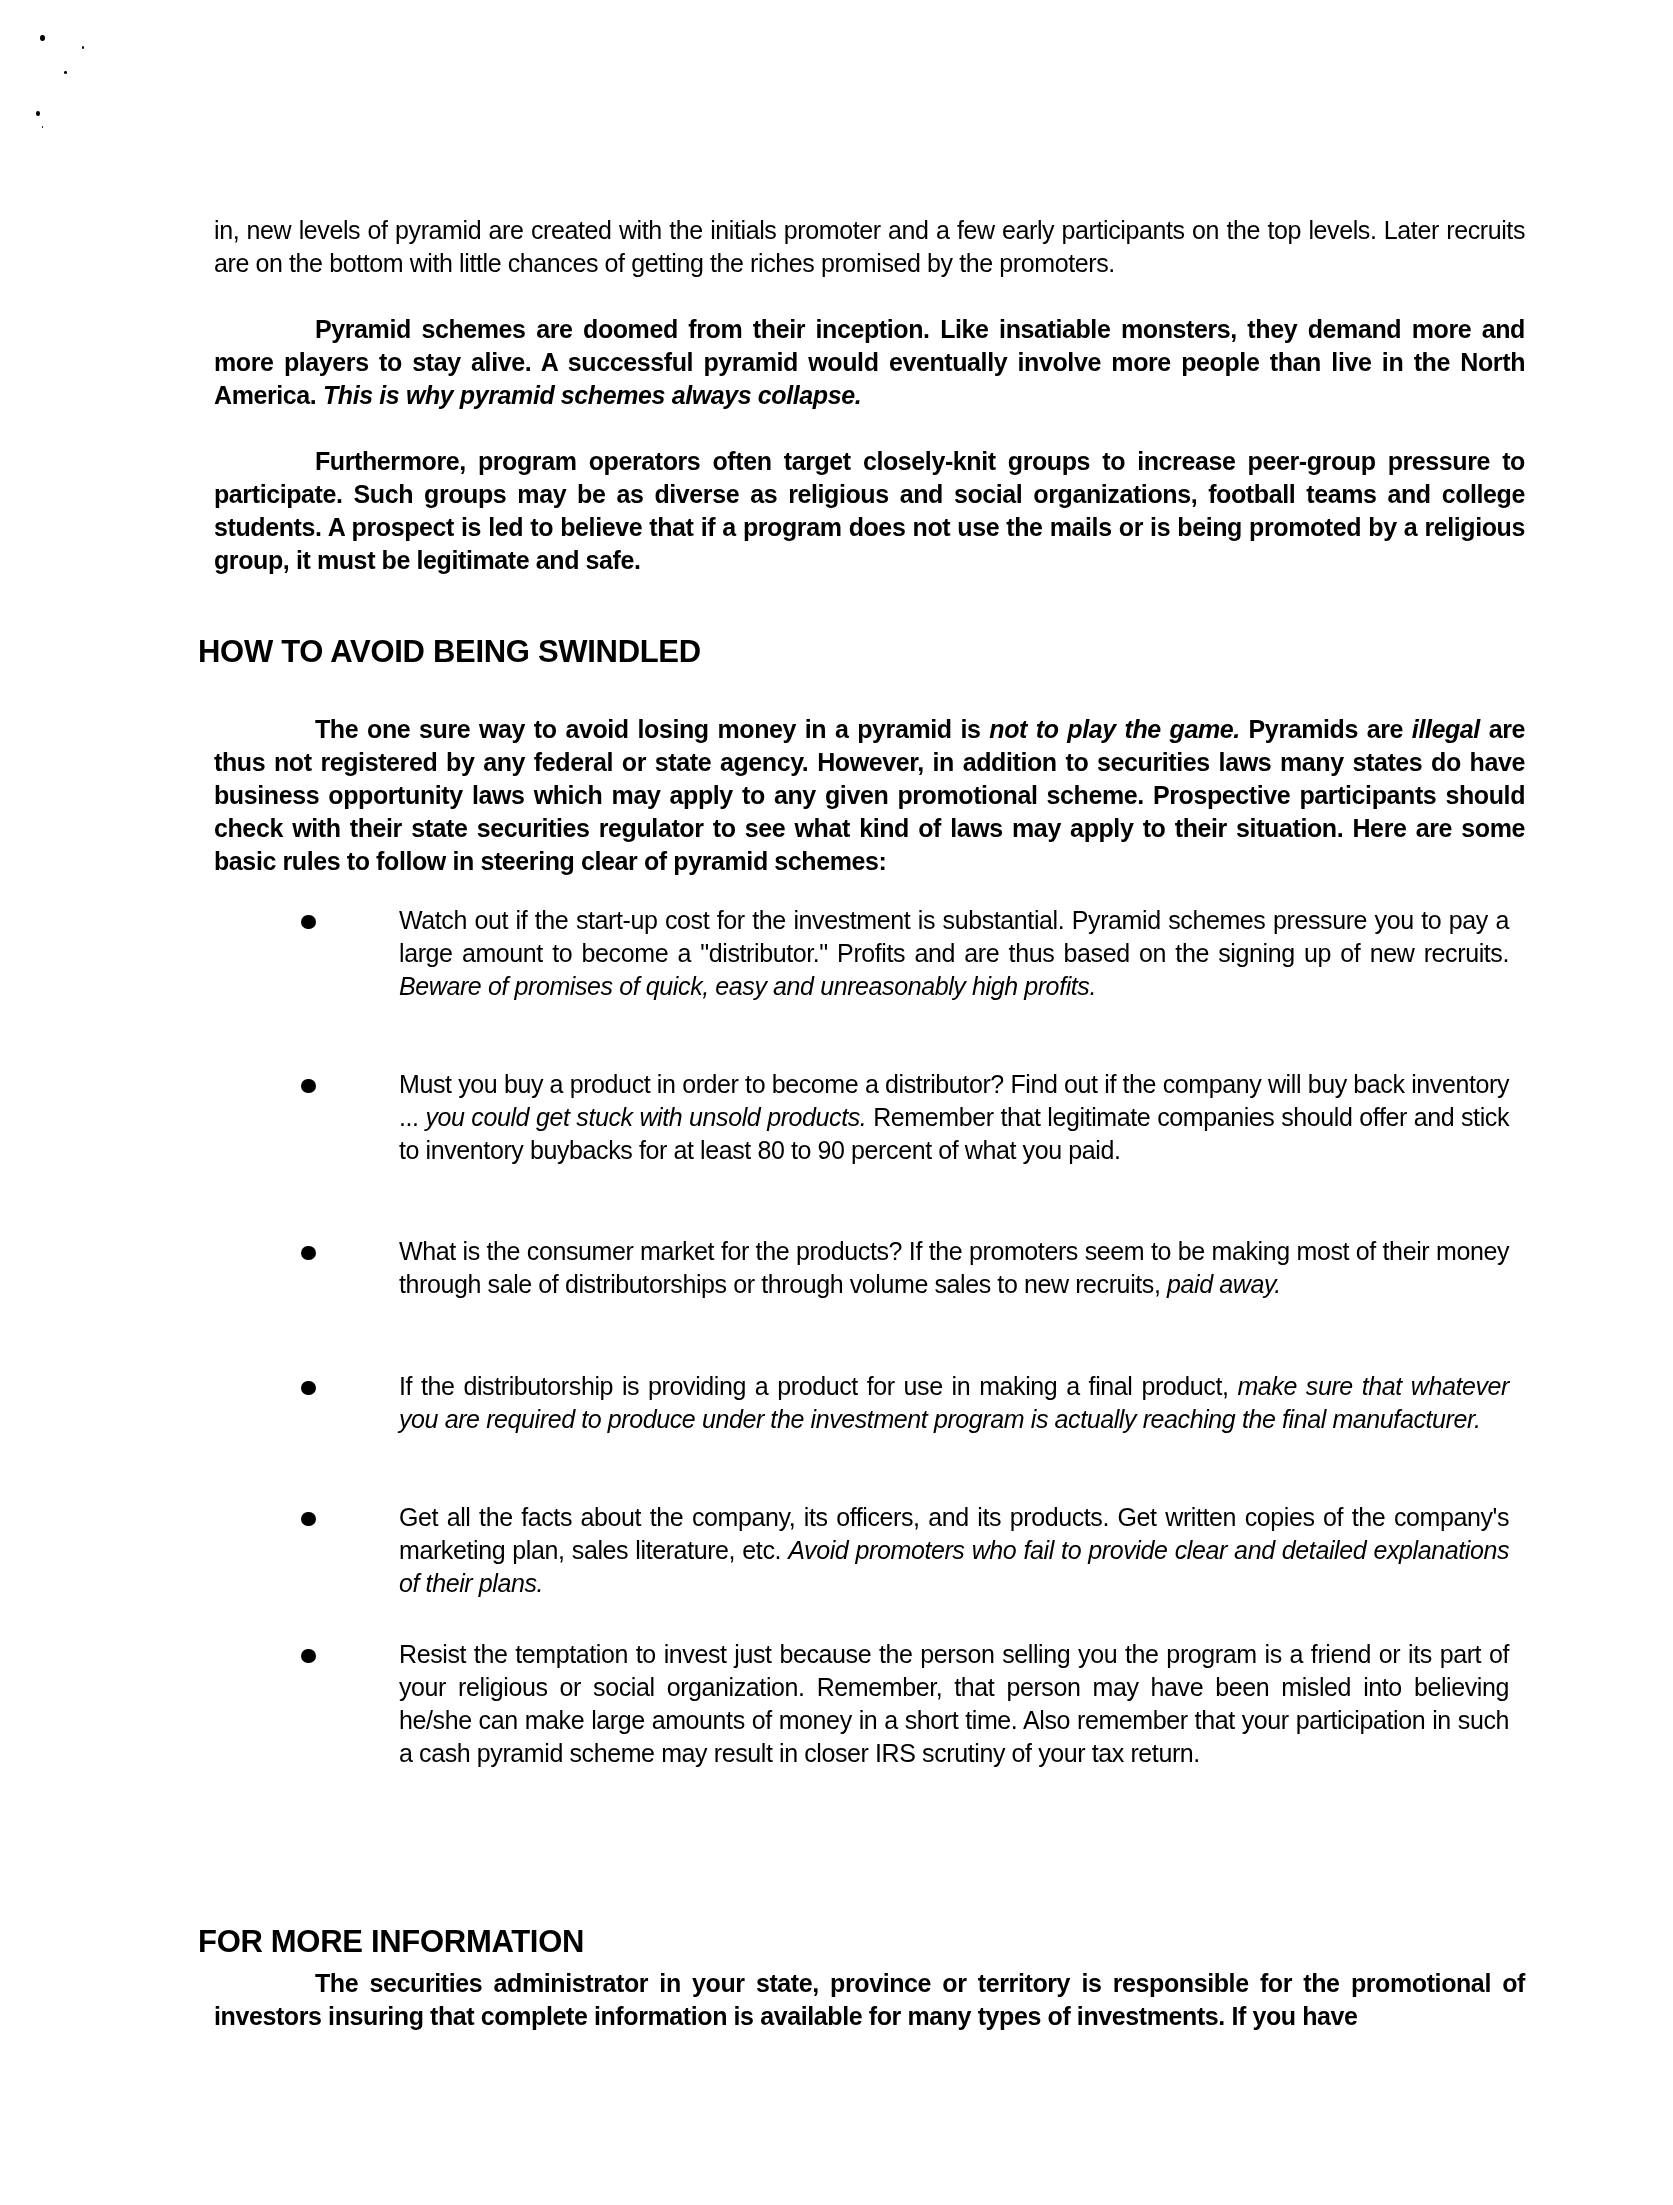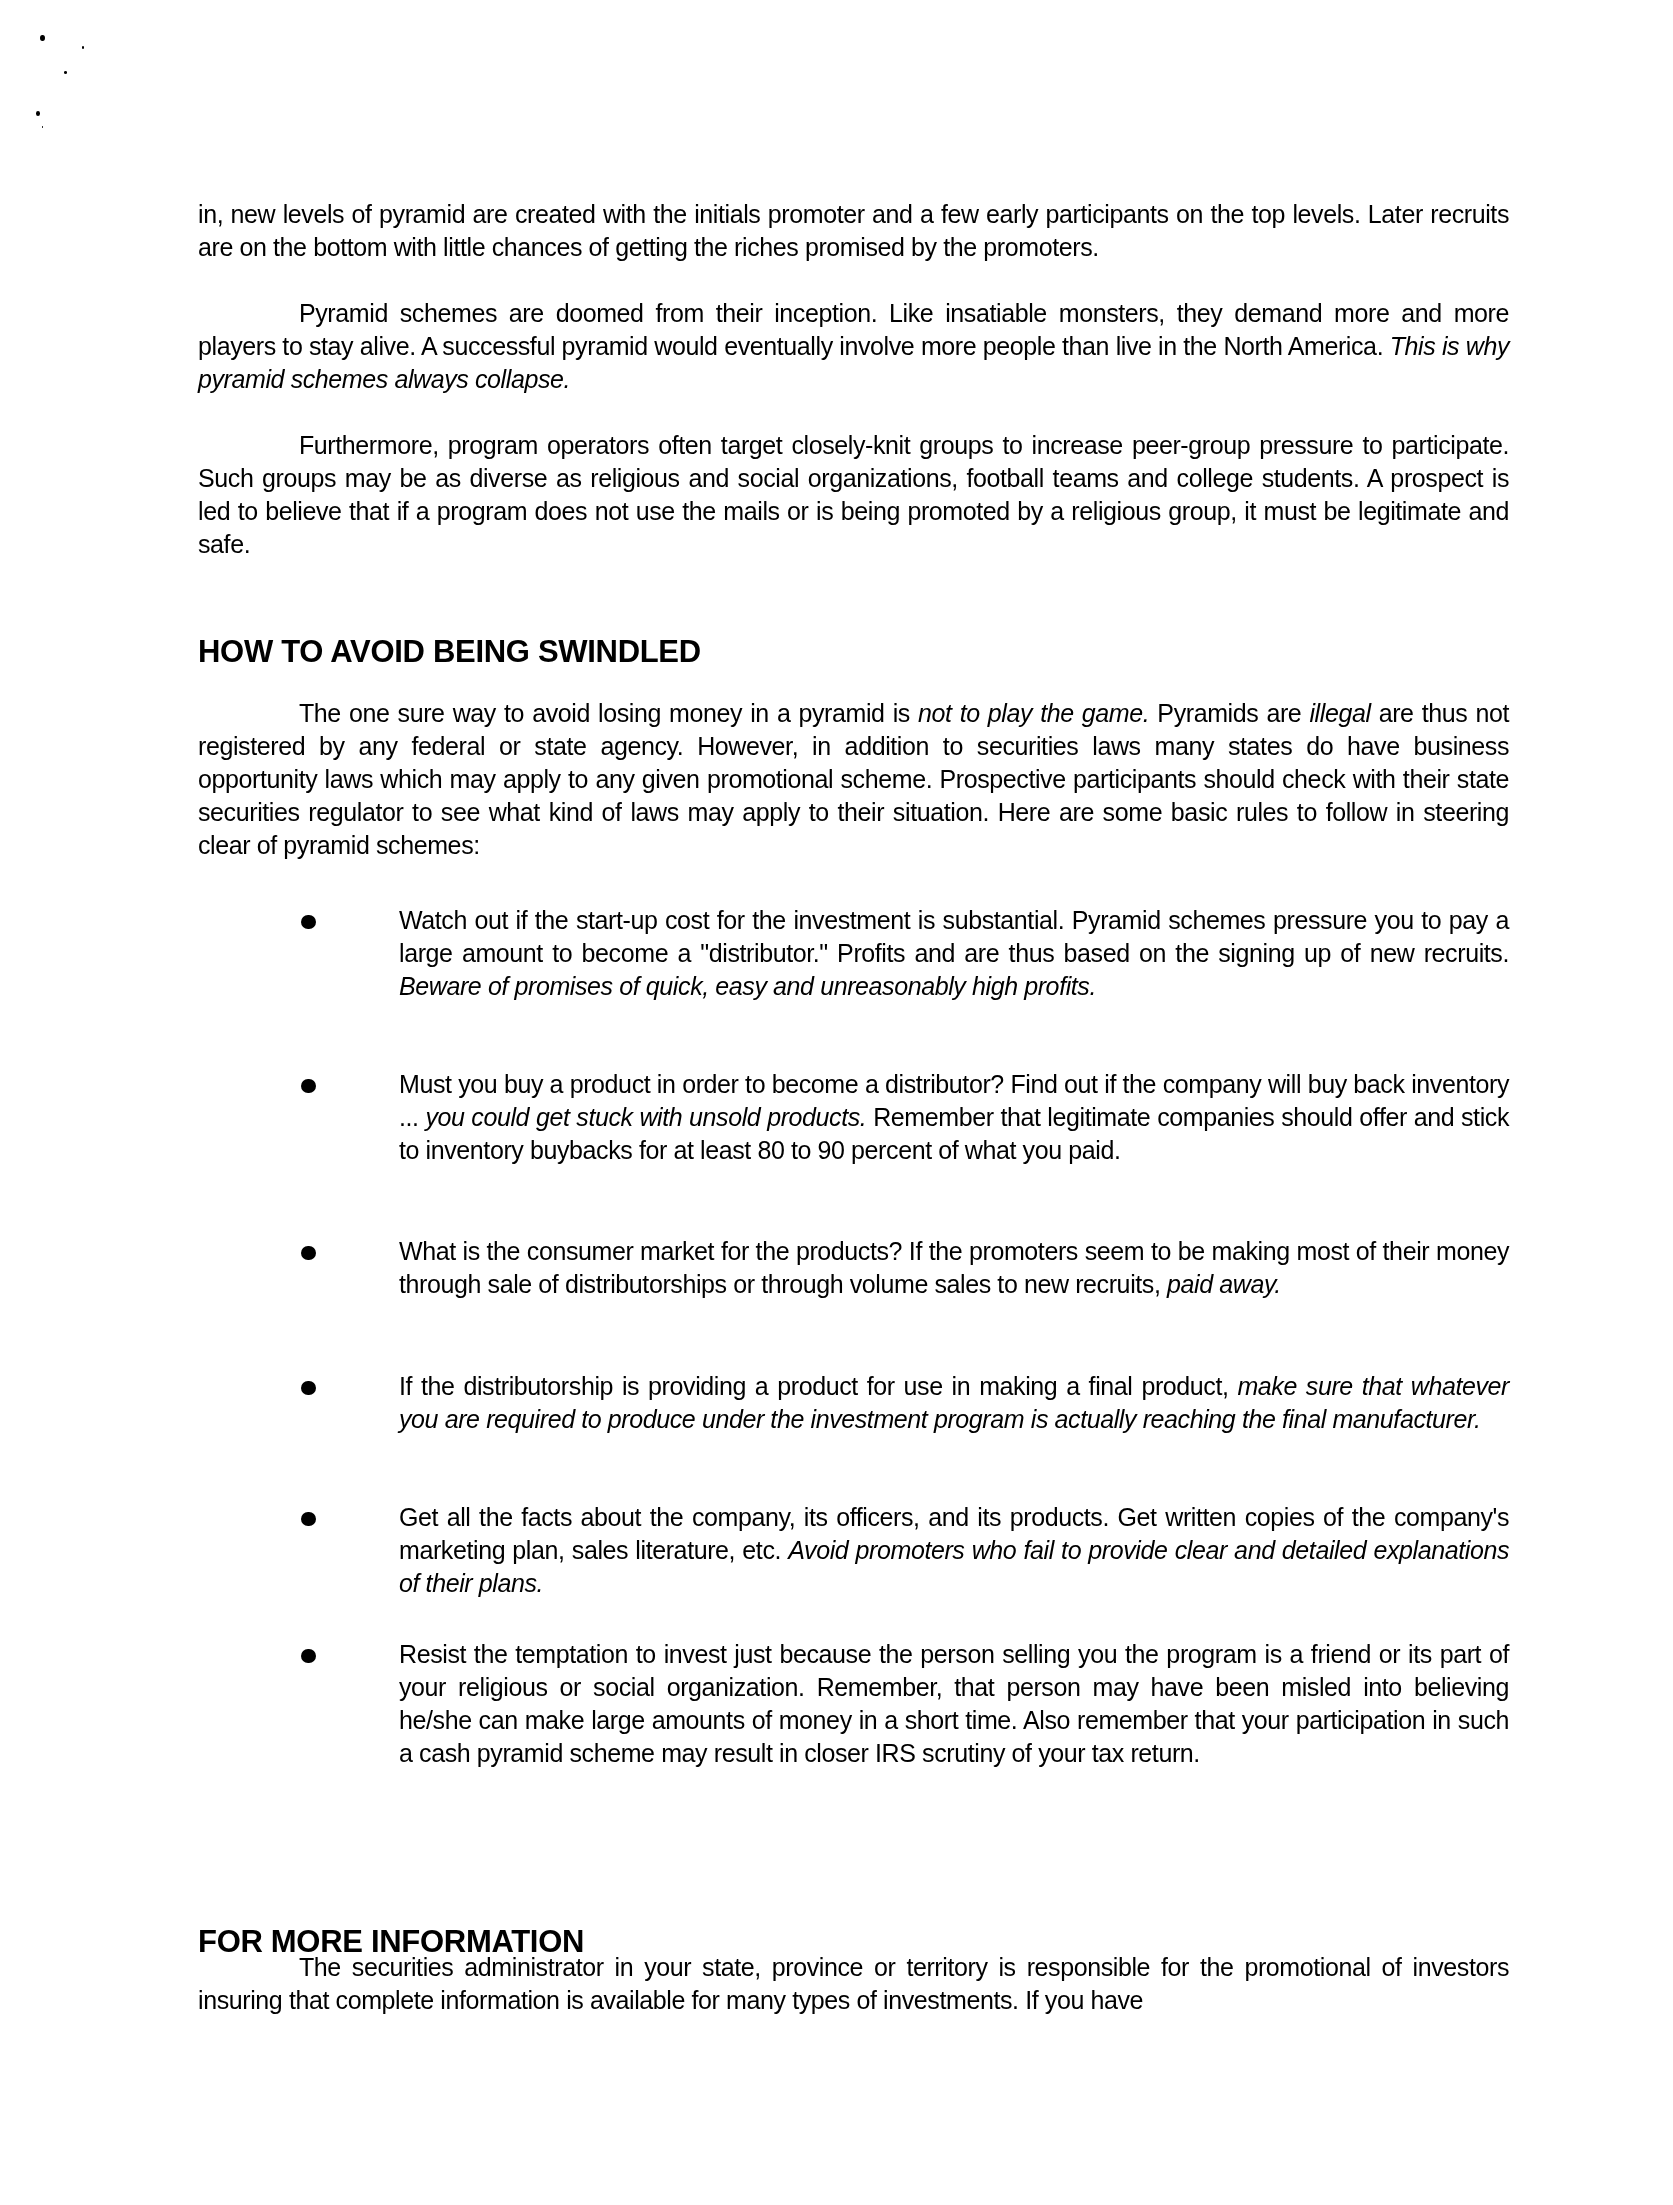--- a/index.html
+++ b/index.html
@@ -28,23 +28,23 @@
     }
     .p {
       position: absolute;
       left: 0;
       width: 1311px;
       font-size: 25px;
       line-height: 33px;
       letter-spacing: -0.4px;
       text-align: justify;
       text-align-last: left;
-      margin: 0;
+      margin: 16px;
     }
-    .indent { text-indent: 101px; }
+    .indent { text-indent: 101px; font-weight: bold; }
     .heading {
       position: absolute;
       left: 0;
       font-size: 31px;
       font-weight: bold;
       letter-spacing: -0.3px;
       margin: 0;
     }
     .it { font-style: italic; }
     .bullet-item {

